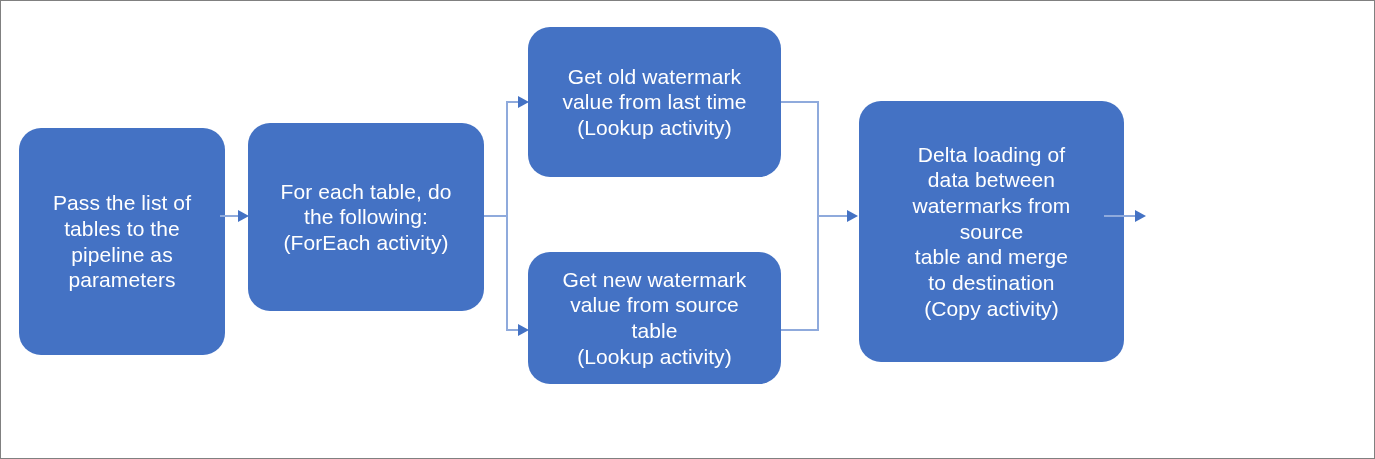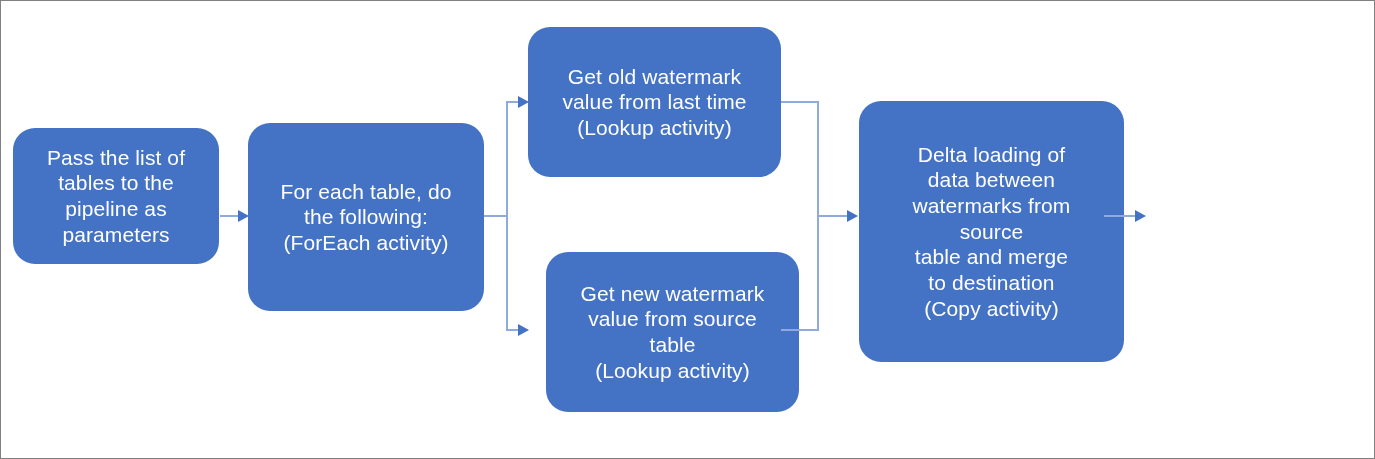--- a/index.html
+++ b/index.html
@@ -53,40 +53,40 @@
     border-top: 6px solid transparent;
     border-bottom: 6px solid transparent;
     border-left: 11px solid #4472C4;
   }
 </style>
 </head>
 <body>
 
 <div id="canvas">
 
-  <div class="node" style="left:12px; top:127px; width:206px; height:136px;">
+  <div class="node" style="left:18px; top:127px; width:206px; height:227px;">
     <span class="node-text">Pass the list of
 tables to the
 pipeline as
 parameters</span>
   </div>
 
   <div class="node" style="left:247px; top:122px; width:236px; height:188px;">
     <span class="node-text">For each table, do
 the following:
 (ForEach activity)</span>
   </div>
 
   <div class="node" style="left:527px; top:26px; width:253px; height:150px;">
     <span class="node-text">Get old watermark
 value from last time
 (Lookup activity)</span>
   </div>
 
-  <div class="node" style="left:545px; top:251px; width:253px; height:160px;">
+  <div class="node" style="left:527px; top:251px; width:253px; height:132px;">
     <span class="node-text">Get new watermark
 value from source
 table
 (Lookup activity)</span>
   </div>
 
   <div class="node" style="left:858px; top:100px; width:265px; height:261px;">
     <span class="node-text">Delta loading of
 data between
 watermarks from

